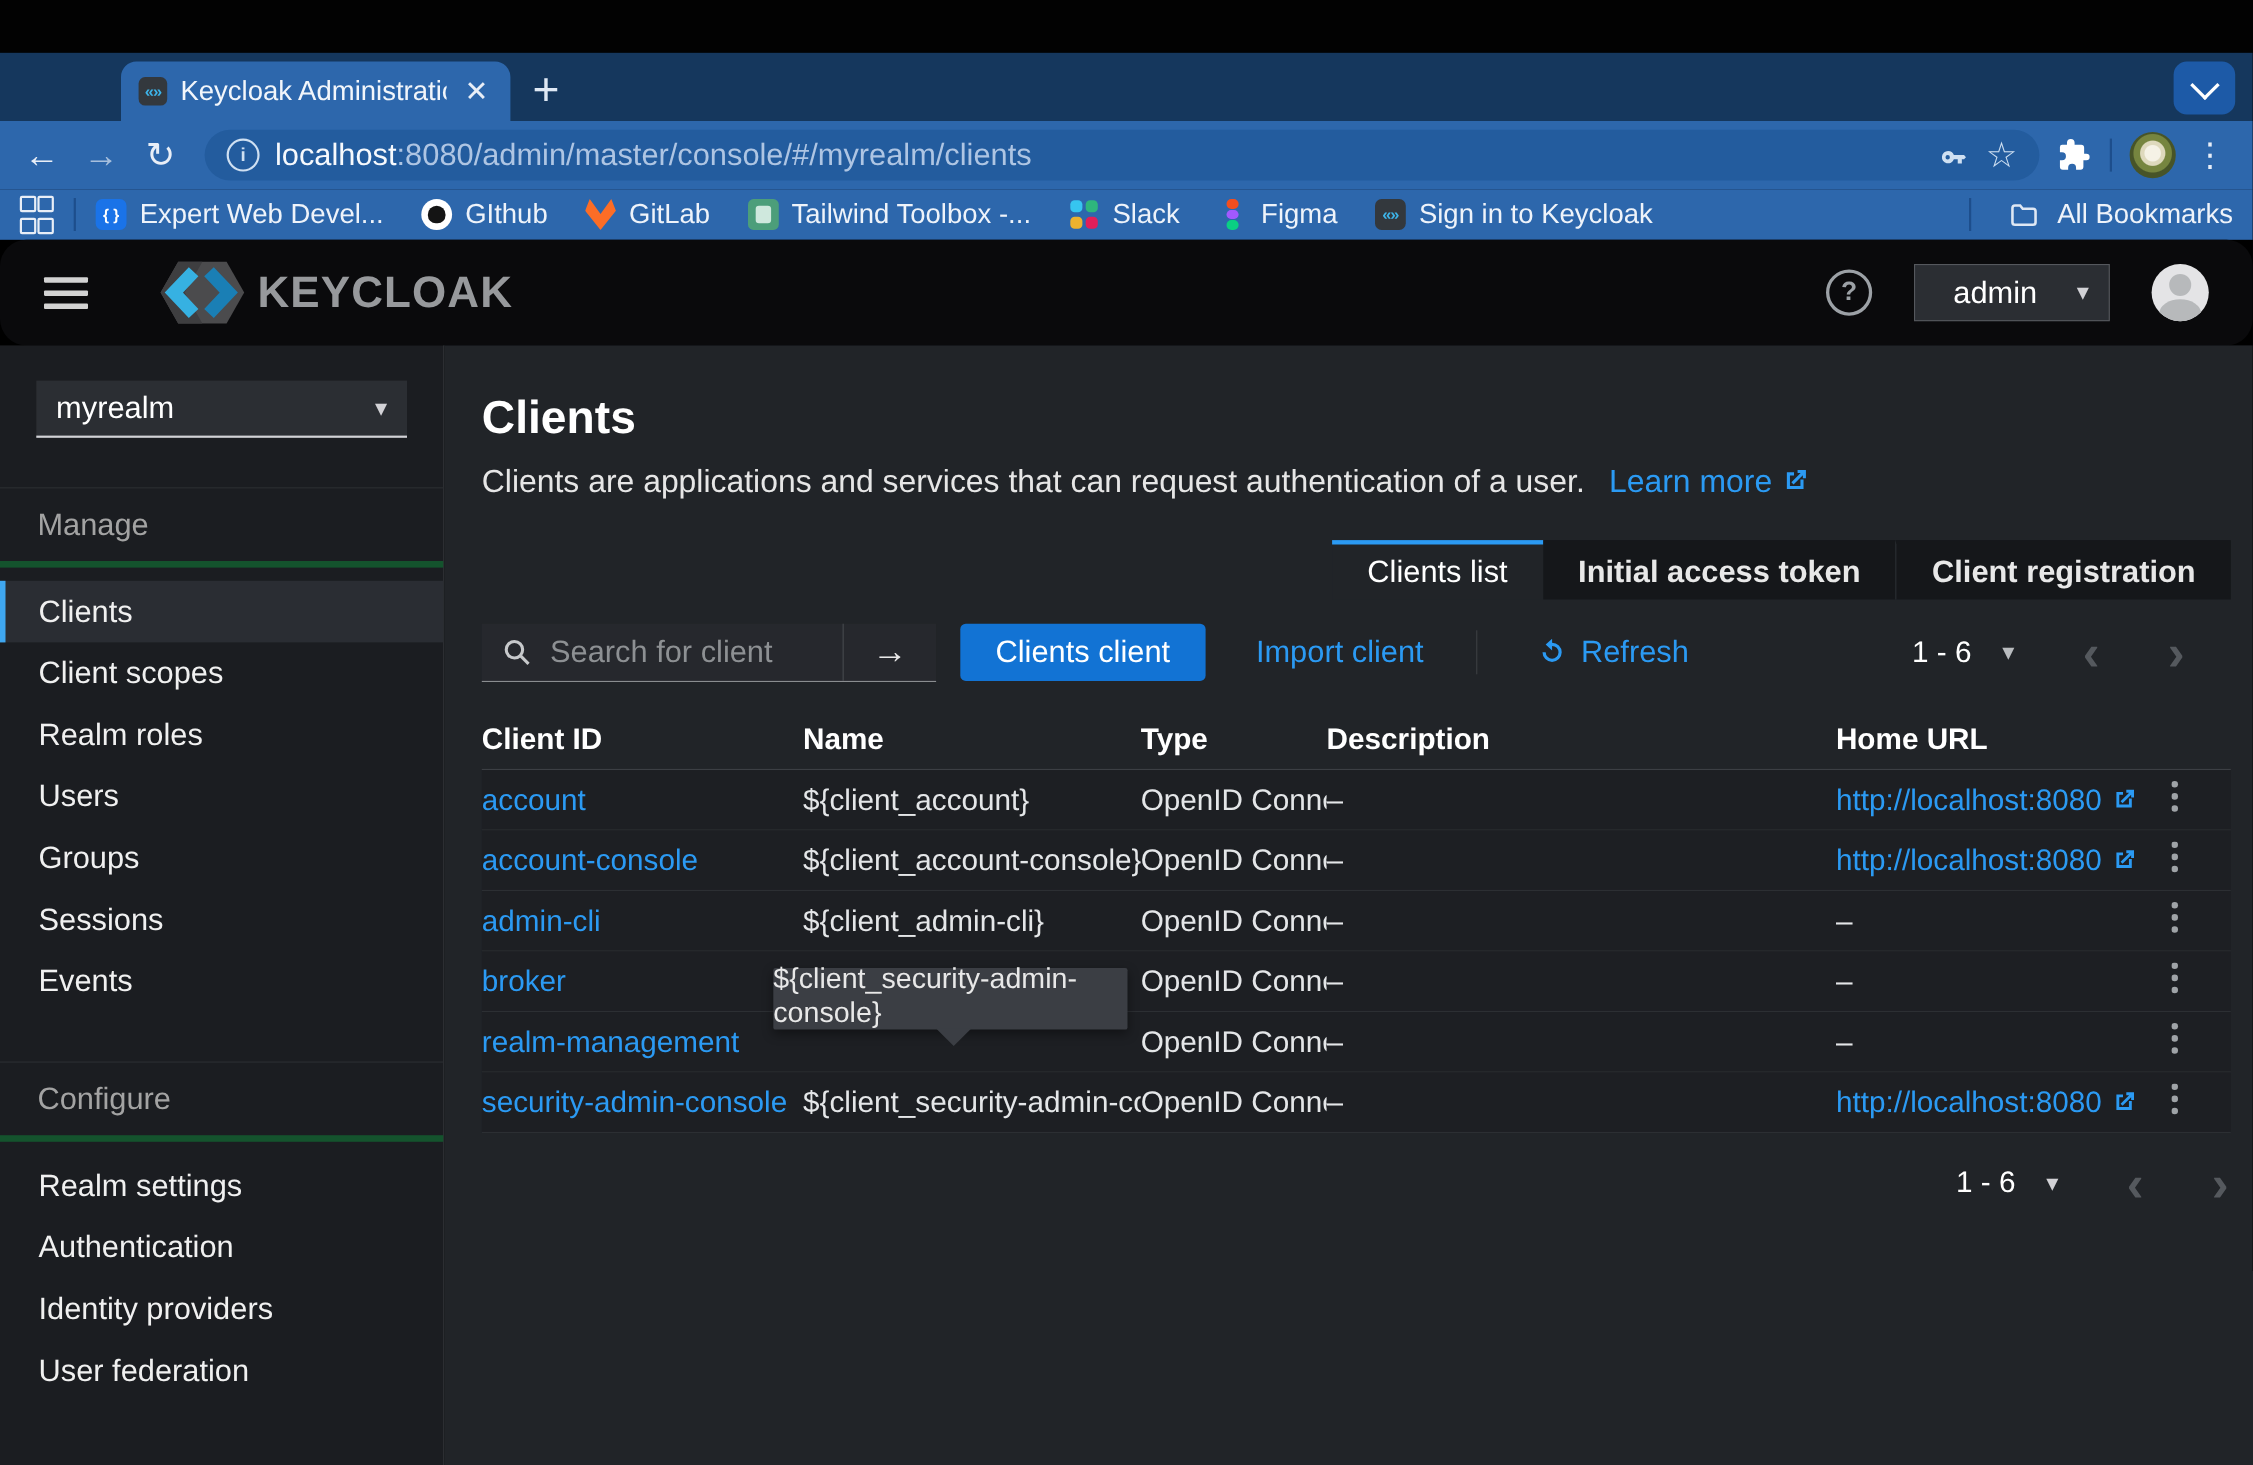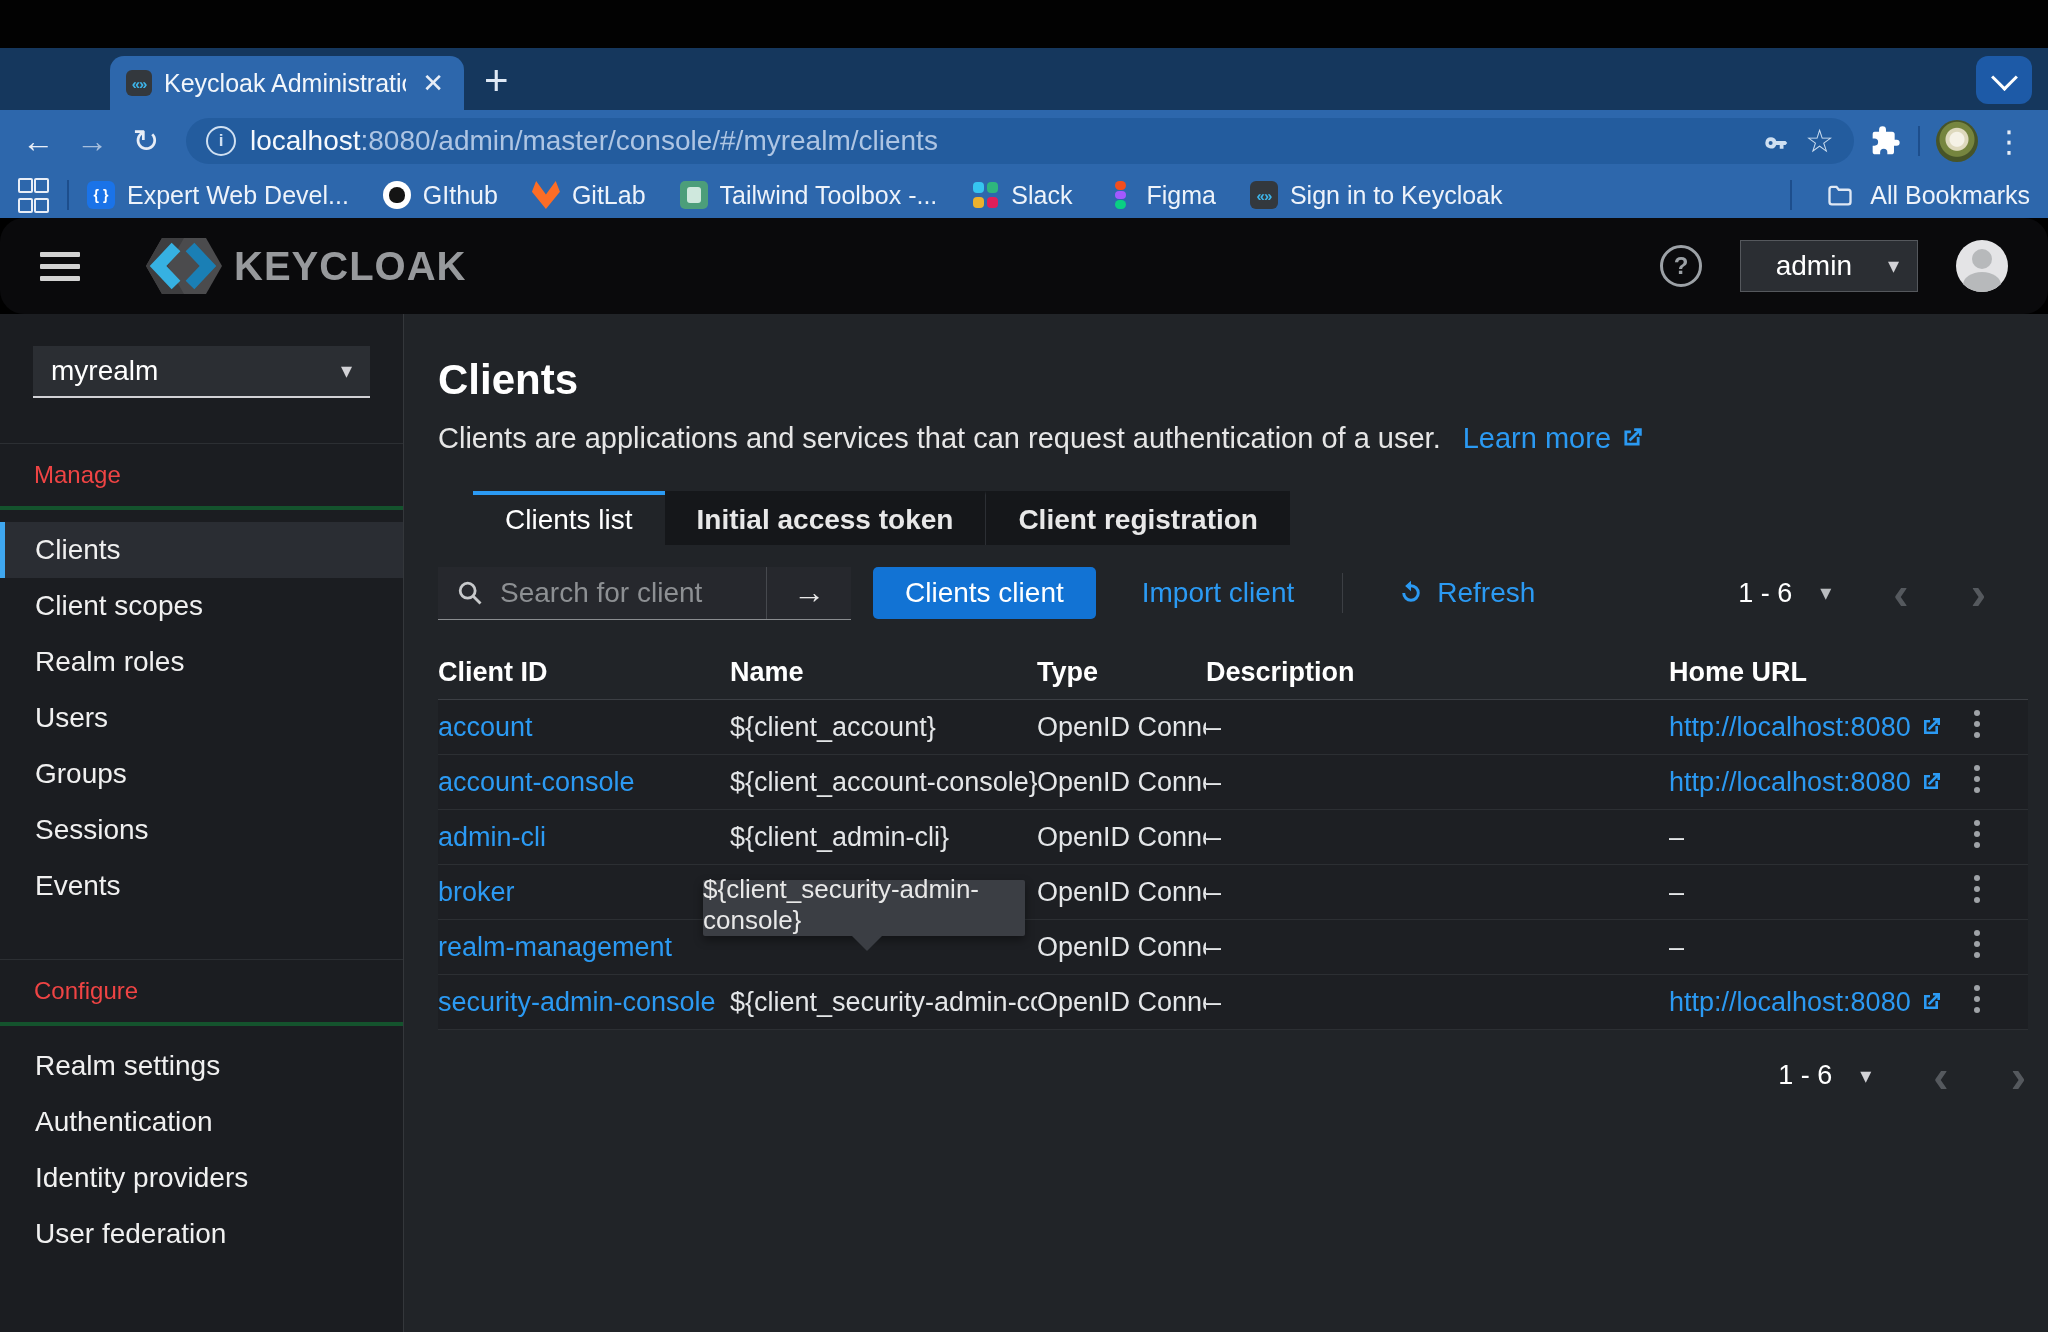--- a/index.html
+++ b/index.html
@@ -79,34 +79,34 @@
   .caret{color:#d2d2d6;font-size:22px;}
   .kc-avatar{width:52px;height:52px;border-radius:50%;background:#e4e4e6;position:relative;overflow:hidden;}
   .kc-avatar:before{content:"";position:absolute;left:16px;top:9px;width:20px;height:20px;border-radius:50%;background:#b7b9bb;}
   .kc-avatar:after{content:"";position:absolute;left:7px;top:32px;width:38px;height:26px;border-radius:50% 50% 0 0;background:#b7b9bb;}
 
   
   .app-body{flex:1;display:flex;min-height:0;}
   .sidebar{width:403px;background:#1b1d21;border-right:1px solid #34373b;flex:none;}
   .realm-select{margin:32px 33px 0;height:50px;background:#2b2e33;border-bottom:2px solid #d2d2d6;
       display:flex;align-items:center;justify-content:space-between;padding:0 18px;color:#fff;font-size:28px;}
-  .side-section-label{margin-top:45px;border-top:1px solid #2c2f33;border-bottom:4px solid #14532d;
-      padding:17px 0 17px 34px;color:#ef4444;font-size:24px;}
+  .side-section-label{margin-top:45px;border-top:1px solid #2c2f33;border-bottom:6px solid #14532d;
+      padding:17px 0 17px 34px;color:#a3a3a3;font-size:28px;}
   .side-items{margin-top:12px;margin-bottom:22px;}
   .side-item{height:56px;line-height:56px;padding-left:30px;font-size:28px;color:#f0f0f0;
       border-left:5px solid transparent;}
   .side-item.active{background:#2a2d33;border-left-color:#3fa7f0;}
 
   .content{flex:1;background:#212428;position:relative;padding:42px 20px 0 34px;min-width:0;}
   .page-title{font-size:42px;font-weight:700;color:#fff;margin:0;}
   .desc-row{margin-top:18px;font-size:29px;color:#e6e6e6;display:flex;align-items:center;gap:22px;}
   .link{color:#2b9af3;}
   .link svg{vertical-align:-3px;margin-left:8px;}
 
-  .ktabs{margin-top:36px;margin-left:35px;display:flex;}
+  .ktabs{margin-top:36px;margin-left:35px;display:flex;justify-content:flex-end;}
   .ktab{padding:0 32px;height:54px;line-height:50px;font-size:28px;color:#e8e8e8;background:#15171a;
       border-top:4px solid transparent;box-sizing:border-box;}
   .ktab + .ktab{border-left:1px solid #2c2f34;font-weight:bold;}
   .ktab.active{background:#212428;border-top-color:#2b9af3;color:#fff;border-left:none;}
   .ktab.active + .ktab{border-left:none;}
 
   .toolbar-row{margin-top:22px;display:flex;align-items:center;height:52px;}
   .search-group{display:flex;height:52px;background:#26282d;border-bottom:1px solid #8a8d90;}
   .search-input{width:292px;display:flex;align-items:center;gap:16px;padding:0 18px;color:#8d9093;font-size:28px;}
   .search-input svg{color:#c7c9cb;flex:none;}

